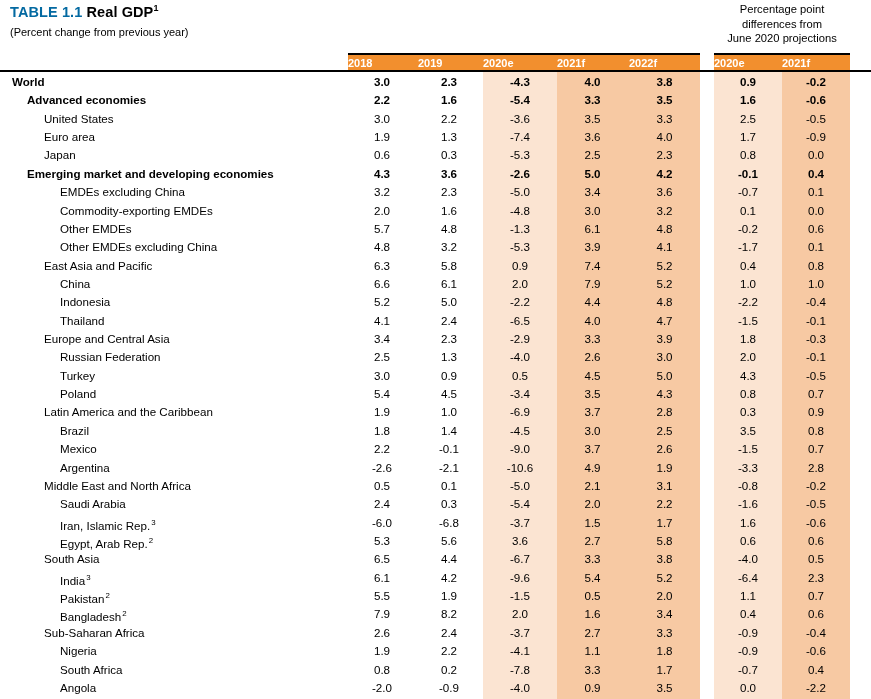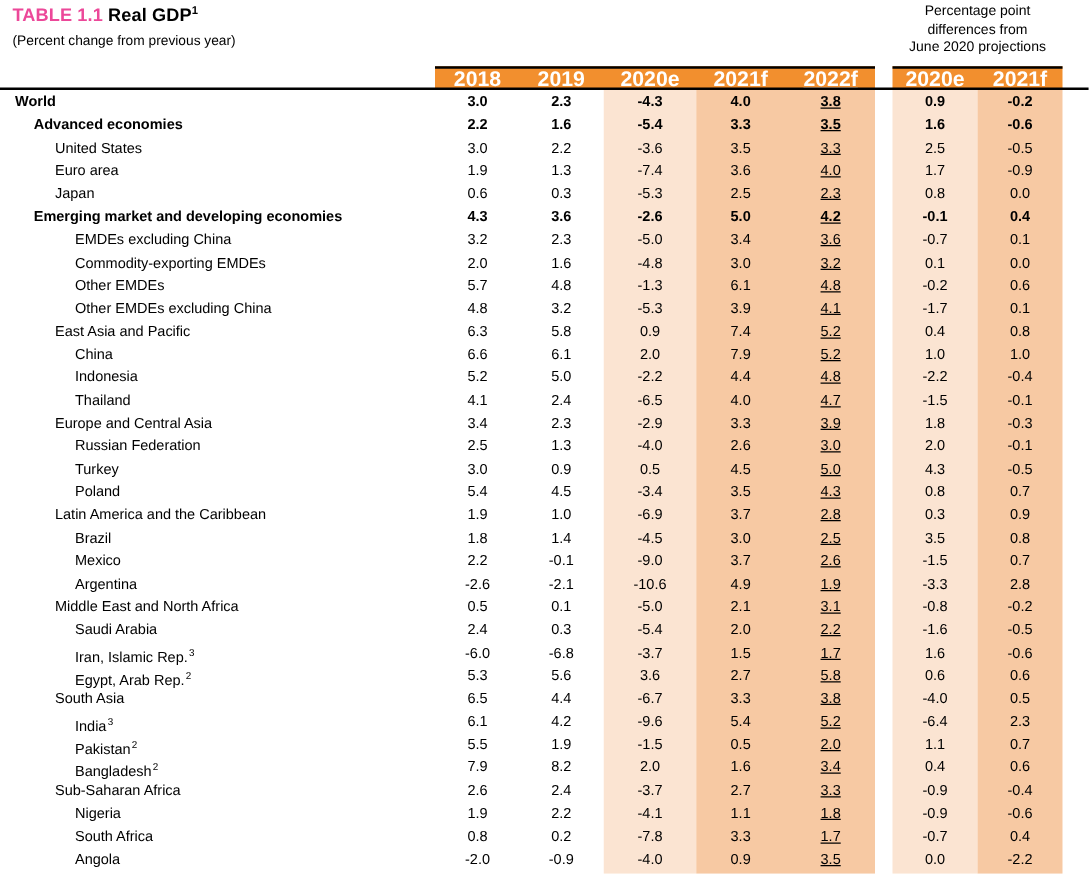--- a/index.html
+++ b/index.html
@@ -24,21 +24,21 @@
     top: 3px;
     width: 520px;
   }
   #table-title {
     font-size: 14.5px;
     font-weight: bold;
     letter-spacing: 0.1px;
     white-space: nowrap;
   }
   #table-title .tbl-num {
-    color: #ec4899;
+    color: #0369a1;
   }
   #table-title .tbl-name {
     color: #000000;
   }
   #table-title sup {
     font-size: 0.62em;
     vertical-align: super;
   }
   #table-subtitle {
     font-size: 11px;
@@ -85,22 +85,21 @@
     z-index: 2;
   }
   #head-bar-left  { left: 348px; width: 352px; }
   #head-bar-right { left: 714px; width: 136px; }
 
   .head-cell {
     position: absolute;
     top: 55px;
     height: 17px;
     line-height: 17px;
-    text-align: center;
-    font-size: 17px;
+    font-size: 11px;
     font-weight: bold;
     color: #ffffff;
     z-index: 3;
   }
 
   
   #head-rule {
     position: absolute;
     left: 0px;
     top: 70px;
@@ -154,21 +153,21 @@
     line-height: 18.36px;
     text-align: center;
     font-size: 11.6px;
     color: #000000;
   }
 
   .c0 { left: 348px; width: 68px; }
   .c1 { left: 418px; width: 62px; }
   .c2 { left: 483px; width: 74px; }
   .c3 { left: 557px; width: 71px; }
-  .c4 { left: 629px; width: 71px; text-decoration: underline; }
+  .c4 { left: 629px; width: 71px; }
   .c5 { left: 714px; width: 68px; }
   .c6 { left: 782px; width: 68px; }
 </style>
 </head>
 <body>
 
 <div class="shade-band shade-light" id="band-2020e"></div>
 <div class="shade-band shade-dark" id="band-2021f-2022f"></div>
 <div class="shade-band shade-light" id="band-d2020e"></div>
 <div class="shade-band shade-dark" id="band-d2021f"></div>

